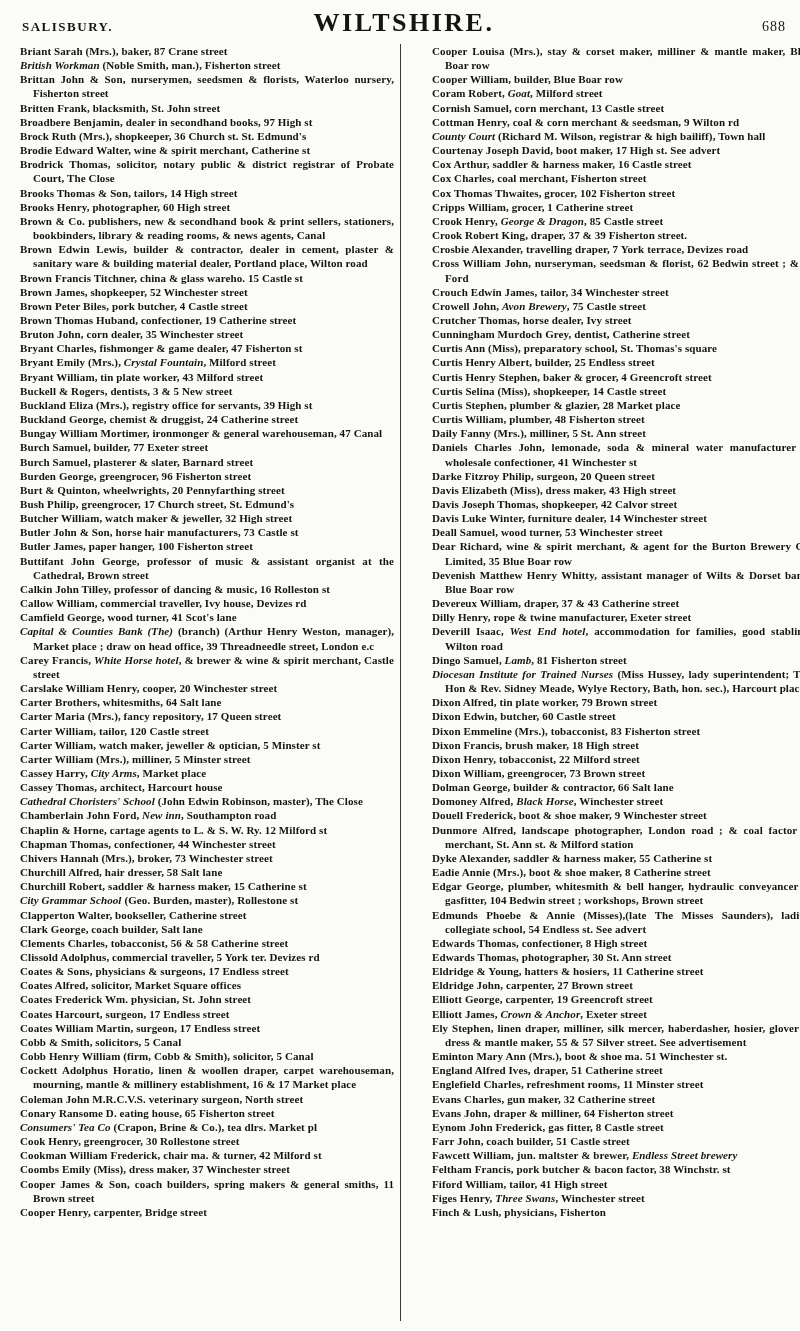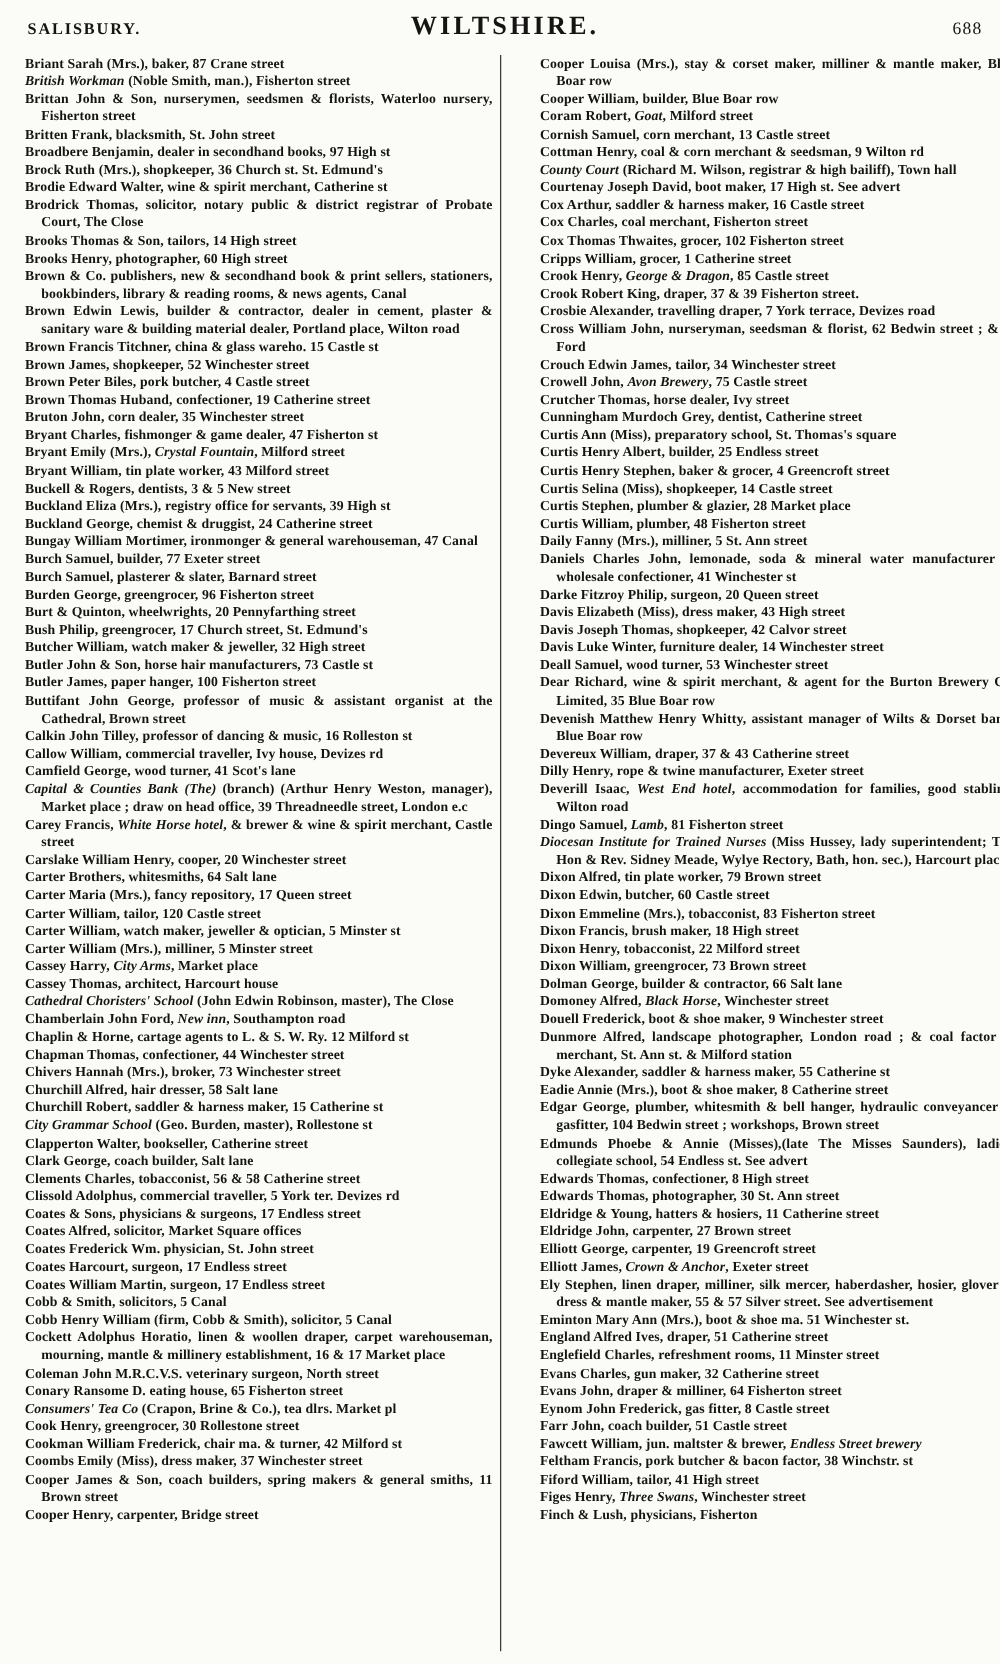--- a/index.html
+++ b/index.html
@@ -22,21 +22,21 @@
     grid-template-columns: 1fr auto 1fr;
     align-items: baseline;
     height: 30px;
   }
   .hdr-left {
     justify-self: start;
     font-size: 13px; font-weight: bold; letter-spacing: 1.5px;
   }
   .hdr-center {
     justify-self: center;
-    font-size: 21px; font-weight: bold; letter-spacing: 2.5px;
+    font-size: 26px; font-weight: bold; letter-spacing: 2.5px;
   }
   .hdr-right {
     justify-self: end;
     font-size: 14px; letter-spacing: 1px;
   }
   .columns {
     position: absolute;
     top: 44px; left: 0; right: 0; bottom: 0; font-weight: bold;
   }
   .col {

